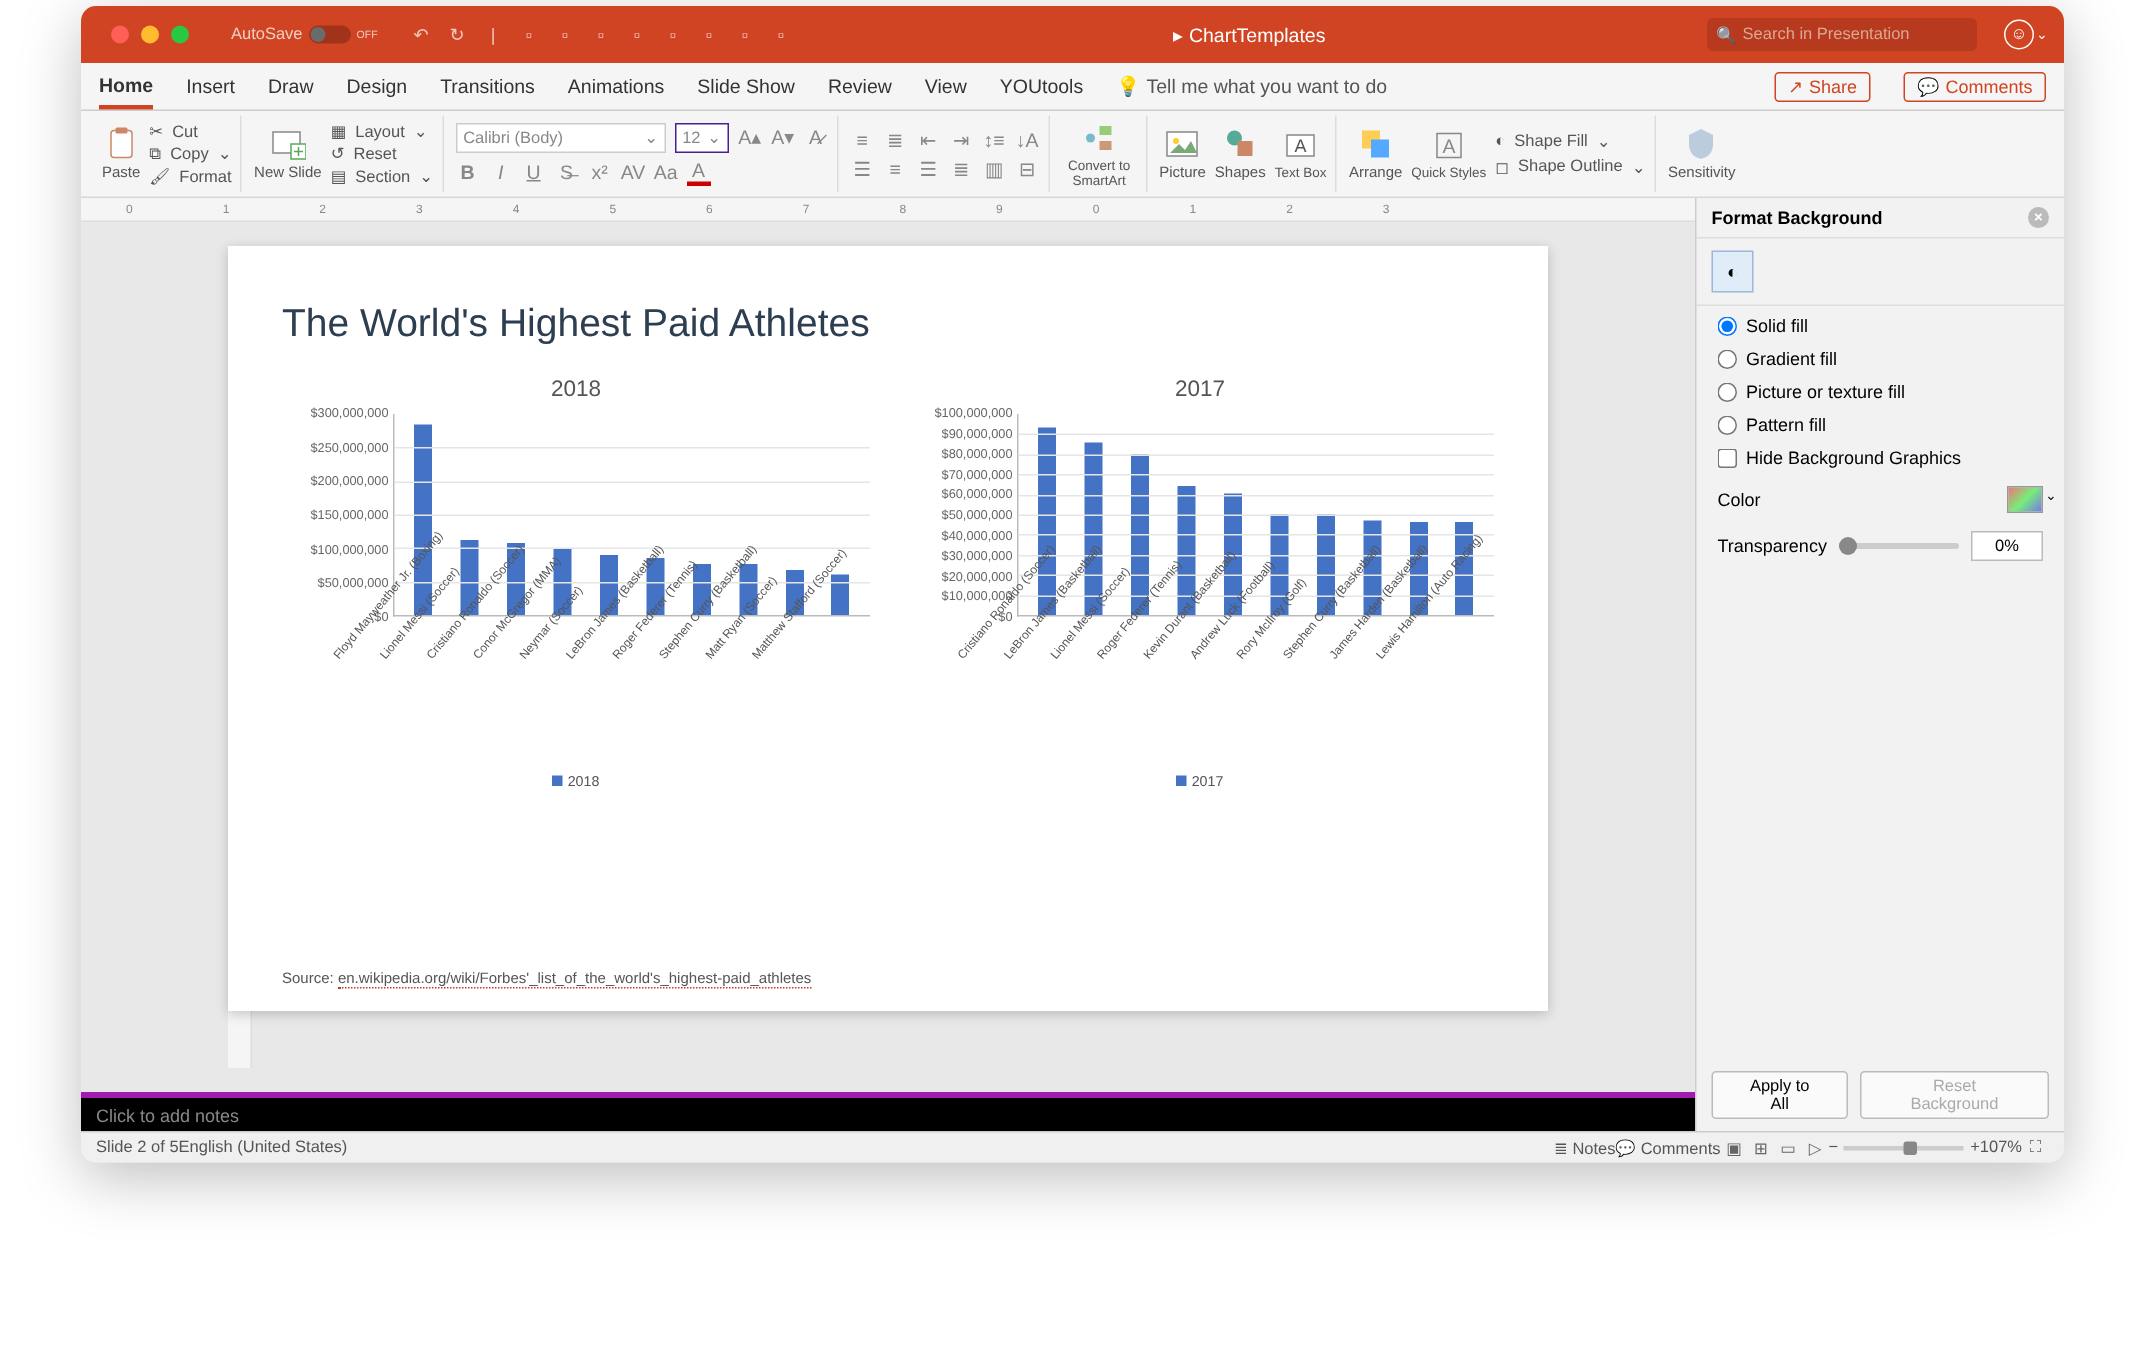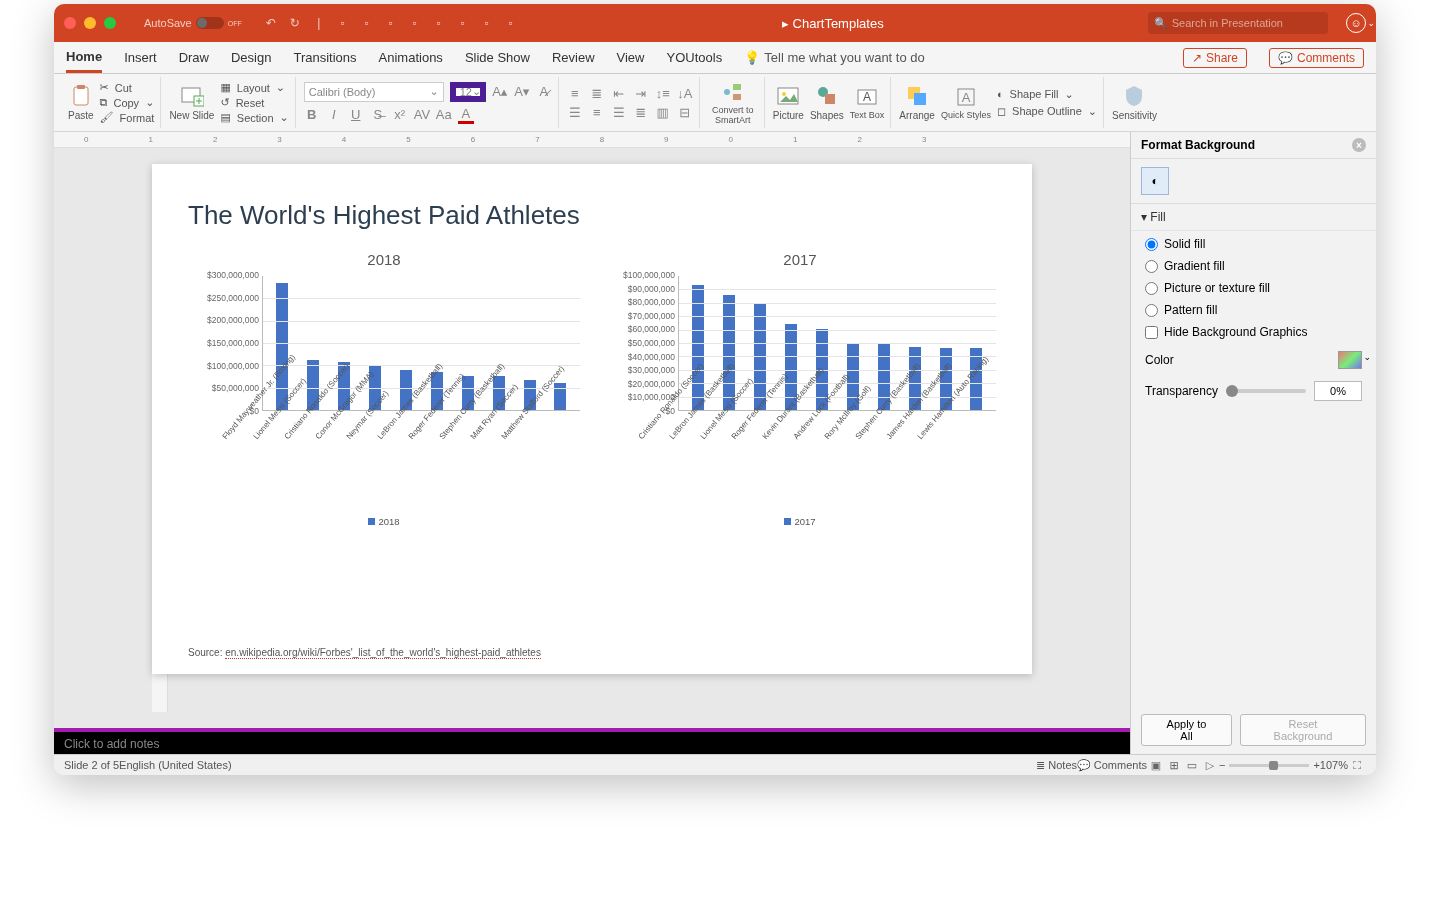--- a/index.html
+++ b/index.html
@@ -1,18 +1,18 @@
 <!DOCTYPE html>
 <html><head>
 <meta charset="utf-8">
 <style>
 * { box-sizing: border-box; margin: 0; padding: 0; }
 body { font-family: -apple-system, "Segoe UI", sans-serif; font-size: 12px; background: #fff; width: 1430px; height: 913px; overflow: hidden; }
 .macwin { width: 1322px; height: 771px; margin: 4px auto; border-radius: 10px; box-shadow: 0 10px 40px rgba(0,0,0,.25); overflow: hidden; display: flex; flex-direction: column; background: #f5f5f5; }
-.titlebar { background: #d04423; height: 38px; display: flex; align-items: center; padding: 0 10px; gap: 8px; color: #fff; }
+.titlebar { background: #d04423; height: 38px; display: flex; align-items: center; padding: 0 20px; gap: 8px; color: #fff; }
 .traffic { display: flex; gap: 8px; }
 .tl { width: 12px; height: 12px; border-radius: 50%; }
 .tl.r { background:#ff5f57; } .tl.y { background:#febc2e; } .tl.g { background:#28c840; }
 .autosave { display:flex; align-items:center; gap:4px; font-size:11px; margin-left:20px; color:#f0cfc5; }
 .pill { width:28px; height:12px; border-radius:6px; background:#a2331b; position:relative; }
 .pill::after { content:""; position:absolute; left:1px; top:1px; width:10px; height:10px; border-radius:50%; background:#6b6b6b; }
 .qat { display:flex; gap:10px; margin-left:14px; }
 .qat span { width:14px; height:14px; opacity:.7; color:#fff; font-size:12px; display:inline-flex; align-items:center; justify-content:center; }
 .wintitle { flex:1; text-align:center; font-size:13px; color:#fff; }
 .search { width:180px; height:22px; background:#b83a1e; border-radius:4px; display:flex; align-items:center; padding:0 6px; color:#dba796; font-size:11px; gap:4px; }
@@ -23,21 +23,21 @@
 .tabs .t.active { font-weight:600; border-bottom:3px solid #d04423; }
 .tabs .bulb { display:flex; align-items:center; gap:4px; color:#555; }
 .tabs .spacer { flex:1; }
 .tabs .sharebtn, .tabs .commentsbtn { border:1px solid #d04423; border-radius:3px; padding:2px 8px; font-size:12px; color:#d04423; display:flex; align-items:center; gap:4px; }
 .ribbon { display:flex; align-items:stretch; height:58px; background:#f5f5f5; border-bottom:1px solid #d7d7d7; padding:3px 8px; font-size:11px; gap:2px; }
 .rgroup { display:flex; flex-direction:column; justify-content:center; padding:0 6px; border-right:1px solid #ddd; gap:2px; }
 .rgroup.row { flex-direction:row; align-items:center; gap:6px; }
 .rgroup .big { display:flex; flex-direction:column; align-items:center; font-size:10px; color:#555; gap:2px; }
 .rline { display:flex; align-items:center; gap:6px; color:#555; font-size:11px; }
 .fontsel { width:140px; height:20px; border:1px solid #ccc; background:#fff; font-size:11px; padding:0 4px; display:flex; align-items:center; justify-content:space-between; color:#888; }
-.sizesel { width:36px; height:20px; border:6px solid #4c1d95; background:#fff; font-size:11px; padding:0 4px; display:flex; align-items:center; justify-content:space-between; color:#888; }
+.sizesel { width:36px; height:20px; border:1px solid #4c1d95; background:#fff; font-size:11px; padding:0 4px; display:flex; align-items:center; justify-content:space-between; color:#888; }
 .ibtn { color:#888; font-size:13px; width:16px; text-align:center; }
 .iconbig { width:24px; height:24px; display:inline-block; }
 .workarea { flex:1; display:flex; overflow:hidden; }
 .canvas { flex:1; background:#e8e8e8; display:flex; flex-direction:column; }
 .ruler { height:16px; background:#f5f5f5; border-bottom:1px solid #ddd; font-size:8px; color:#888; display:flex; align-items:center; padding-left:30px; gap:60px; }
 .slidewrap { flex:1; display:flex; justify-content:center; align-items:flex-start; padding:16px 24px; background:#e8e8e8; overflow:hidden; }
 .slide { width:880px; height:510px; background:#fff; box-shadow:0 2px 8px rgba(0,0,0,.2); padding:36px 36px 16px; display:flex; flex-direction:column; }
 .slide h1 { font-family: "Trebuchet MS", sans-serif; font-size:26px; font-weight:500; color:#2c3e50; }
 .charts { flex:1; display:flex; gap:24px; margin-top:20px; }
 .chart { flex:1; display:flex; flex-direction:column; }
@@ -418,21 +418,20 @@
     <div class="panel">
       <div class="phead">
         <span>Format Background</span>
         <span class="close">×</span>
       </div>
       <div class="ptabs">
           <div class="ptab">
             <span>◐</span>
           </div>
         </div>
-      <div class="sect">▾ <span>Fill</span></div>
       <div class="fillopts">
         <label class="radio">
             <input type="radio" checked="" style="">
             <span>Solid fill</span>
           </label>
         <label class="radio">
             <input type="radio" style="">
             <span>Gradient fill</span>
           </label>
         <label class="radio">

